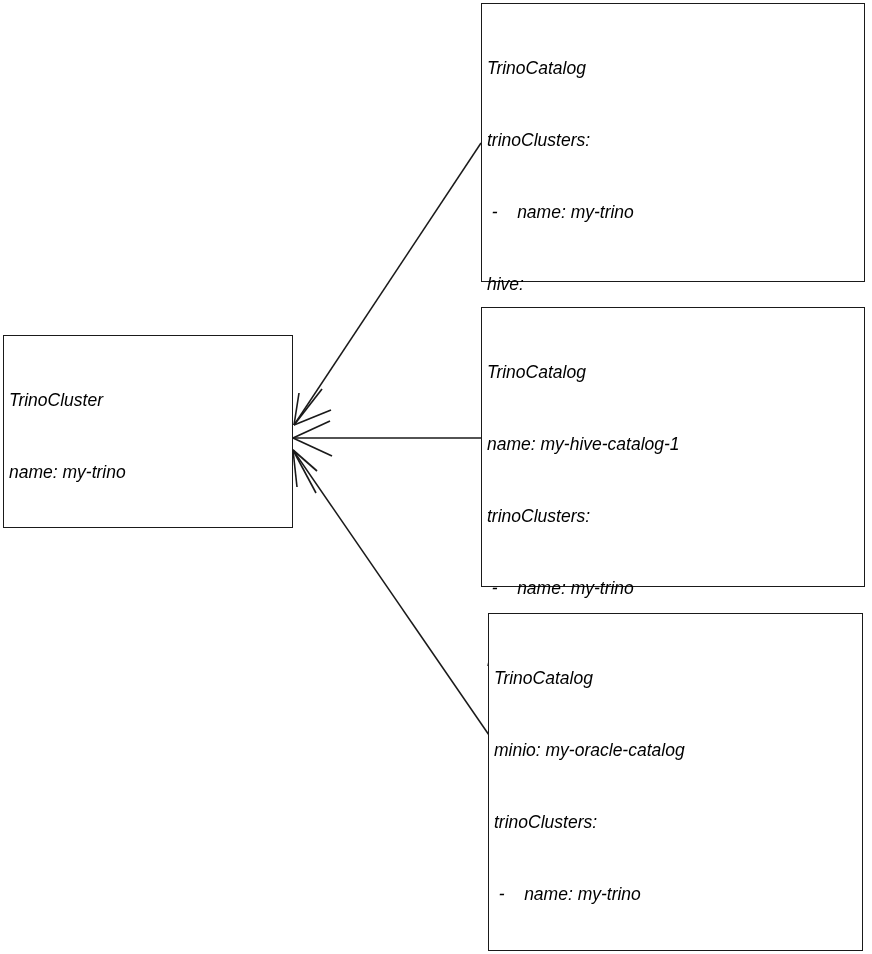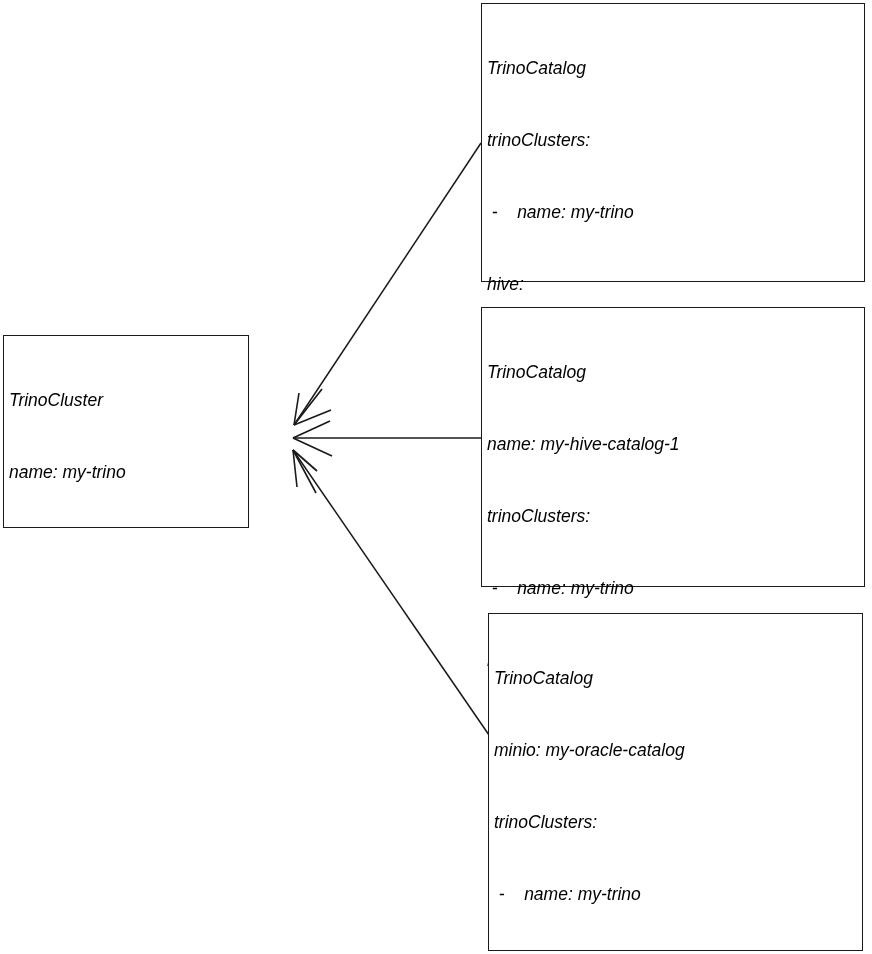--- a/index.html
+++ b/index.html
@@ -31,21 +31,21 @@
     color: #000000;
     white-space: pre;
   }
   .node-text .ln {
     display: block;
     white-space: pre;
   }
   #cluster-node {
     left: 3px;
     top: 335px;
-    width: 246px;
+    width: 290px;
     height: 193px;
   }
   #catalog-node-0 {
     left: 481px;
     top: 3px;
     width: 384px;
     height: 279px;
   }
   #catalog-node-1 {
     left: 481px;

